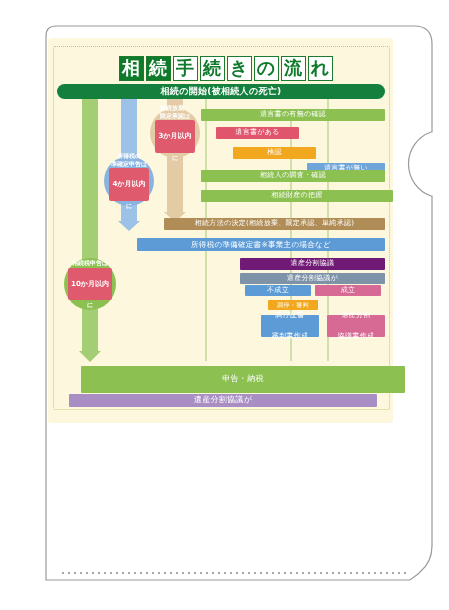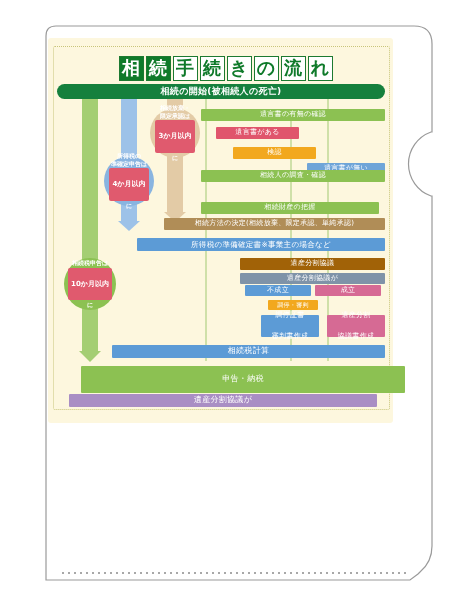--- a/index.html
+++ b/index.html
@@ -125,45 +125,44 @@
   <div class="bar sq" style="left:201px;top:109px;width:184px;height:12px;background:#8cc152;">遺言書の有無の確認</div>
 
   <div class="bar sq" style="left:216px;top:127px;width:83px;height:12px;background:#e0556c;">遺言書がある</div>
 
   <div class="bar sq" style="left:307px;top:127px;width:78px;height:12px;background:#6fa5d8;margin-top:36px;">遺言書が無い</div>
 
   <div class="bar sq" style="left:201px;top:147px;width:83px;height:12px;background:#f2a81e;margin-left:32px;">検認</div>
 
   <div class="bar sq" style="left:201px;top:170px;width:184px;height:12px;background:#8cc152;">相続人の調査・確認</div>
 
-  <div class="bar sq" style="left:201px;top:190px;width:178px;height:12px;background:#8cc152;margin-top:12px;">相続財産の把握</div>
+  <div class="bar sq" style="left:201px;top:190px;width:192px;height:12px;background:#8cc152;">相続財産の把握</div>
 
   <div class="bar sq" style="left:164px;top:218px;width:221px;height:12px;background:#b08d57;">相続方法の決定(相続放棄、限定承認、単純承認)</div>
 
   <div class="bar sq" style="left:137px;top:238px;width:248px;height:13px;background:#5c9bd6;font-size:7.5px;">所得税の準備確定書※事業主の場合など</div>
 
-  <div class="bar sq" style="left:240px;top:258px;width:145px;height:12px;background:#a16207;">遺産分割協議</div>
+  <div class="bar sq" style="left:240px;top:258px;width:145px;height:12px;background:#701a75;">遺産分割協議</div>
 
   <div class="bar sq" style="left:240px;top:273px;width:145px;height:11px;background:#7f93a8;">遺産分割協議が</div>
 
   <div class="bar sq" style="left:245px;top:285px;width:66px;height:11px;background:#5c9bd6;">不成立</div>
 
   <div class="bar sq" style="left:315px;top:285px;width:66px;height:11px;background:#d66a94;">成立</div>
 
   <div class="bar sq" style="left:268px;top:300px;width:50px;height:10px;background:#f2a81e;font-size:6px;">調停・審判</div>
 
   <div class="bar sq two" style="left:261px;top:315px;width:58px;height:22px;background:#5c9bd6;flex-direction:column;">
     <span>調停証書</span>
     <span>審判書作成</span>
   </div>
 
   <div class="bar sq two" style="left:327px;top:315px;width:58px;height:22px;background:#d66a94;flex-direction:column;">
     <span>遺産分割</span>
     <span>協議書作成</span>
   </div>
 
-  <div class="bar sq" style="left:112px;top:345px;width:273px;height:13px;background:#5c9bd6;font-size:8px;">相続税計算</div>
 
   <div class="bar sq" style="left:61px;top:366px;width:324px;height:27px;background:#8cc152;font-size:8px;margin-left:20px;">申告・納税</div>
 
   <div class="bar sq" style="left:69px;top:394px;width:308px;height:13px;background:#a98ec4;font-size:8px;">遺産分割協議が</div>
 
 </div>
 
 </body></html>

